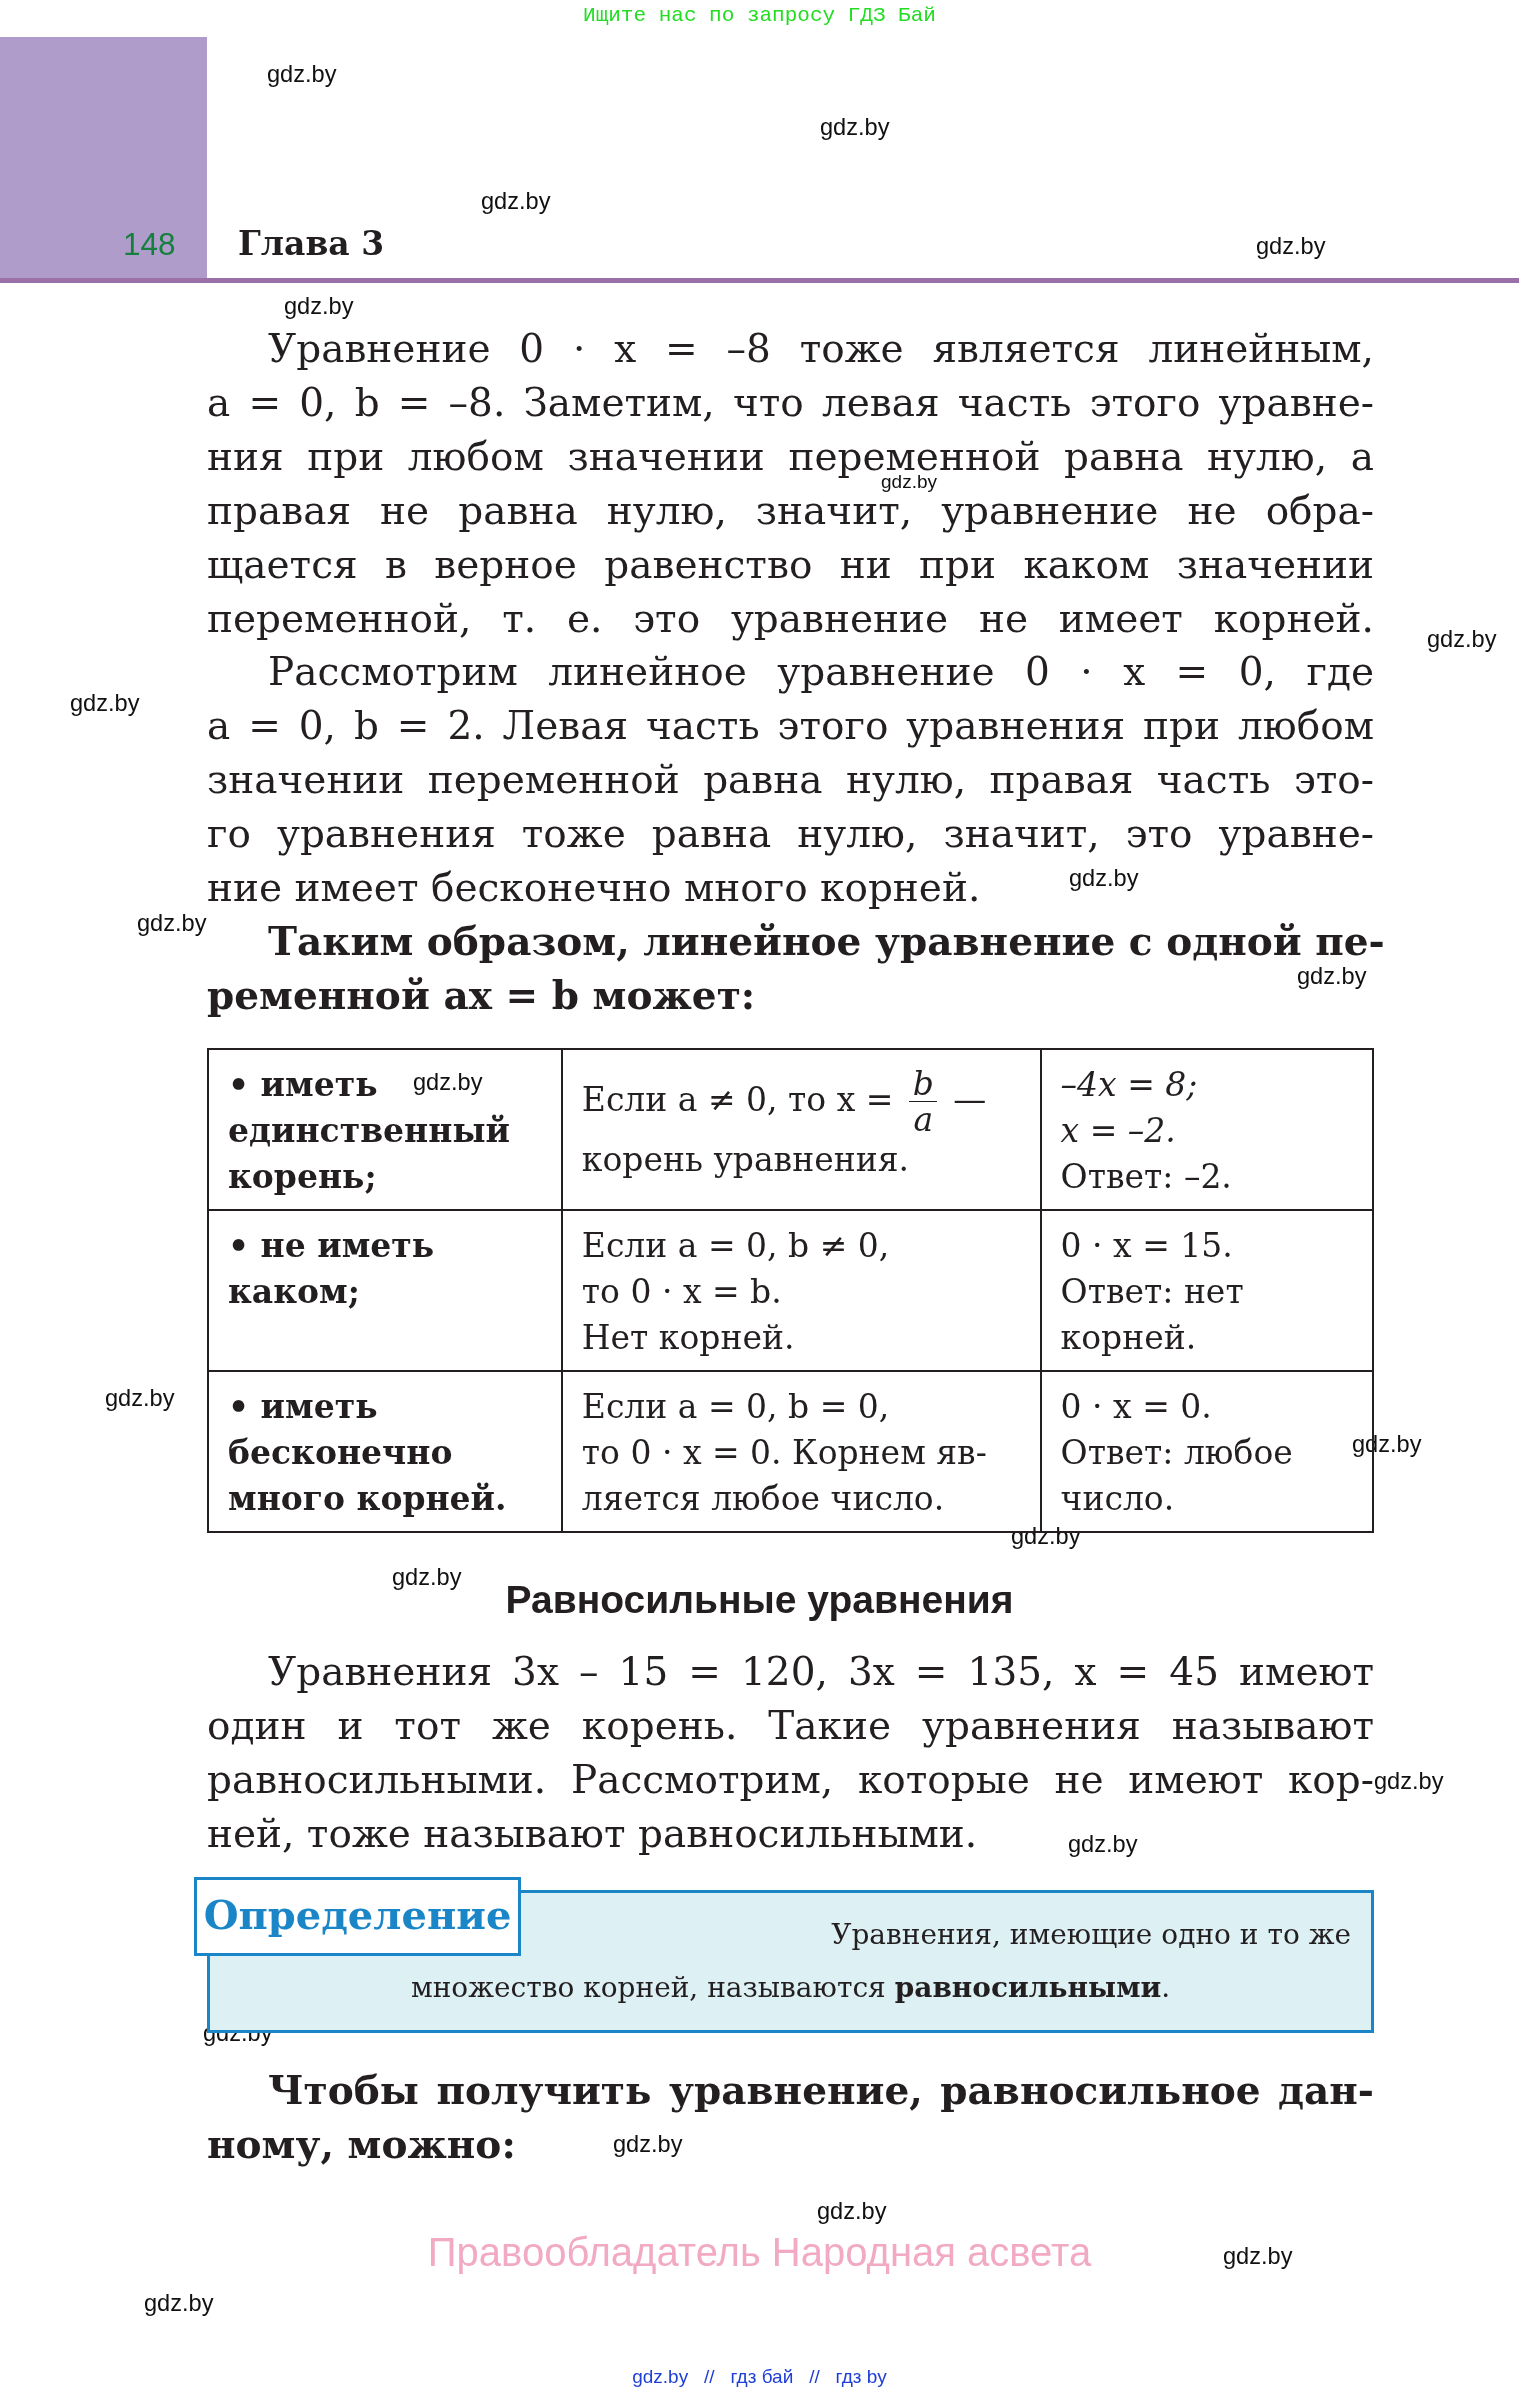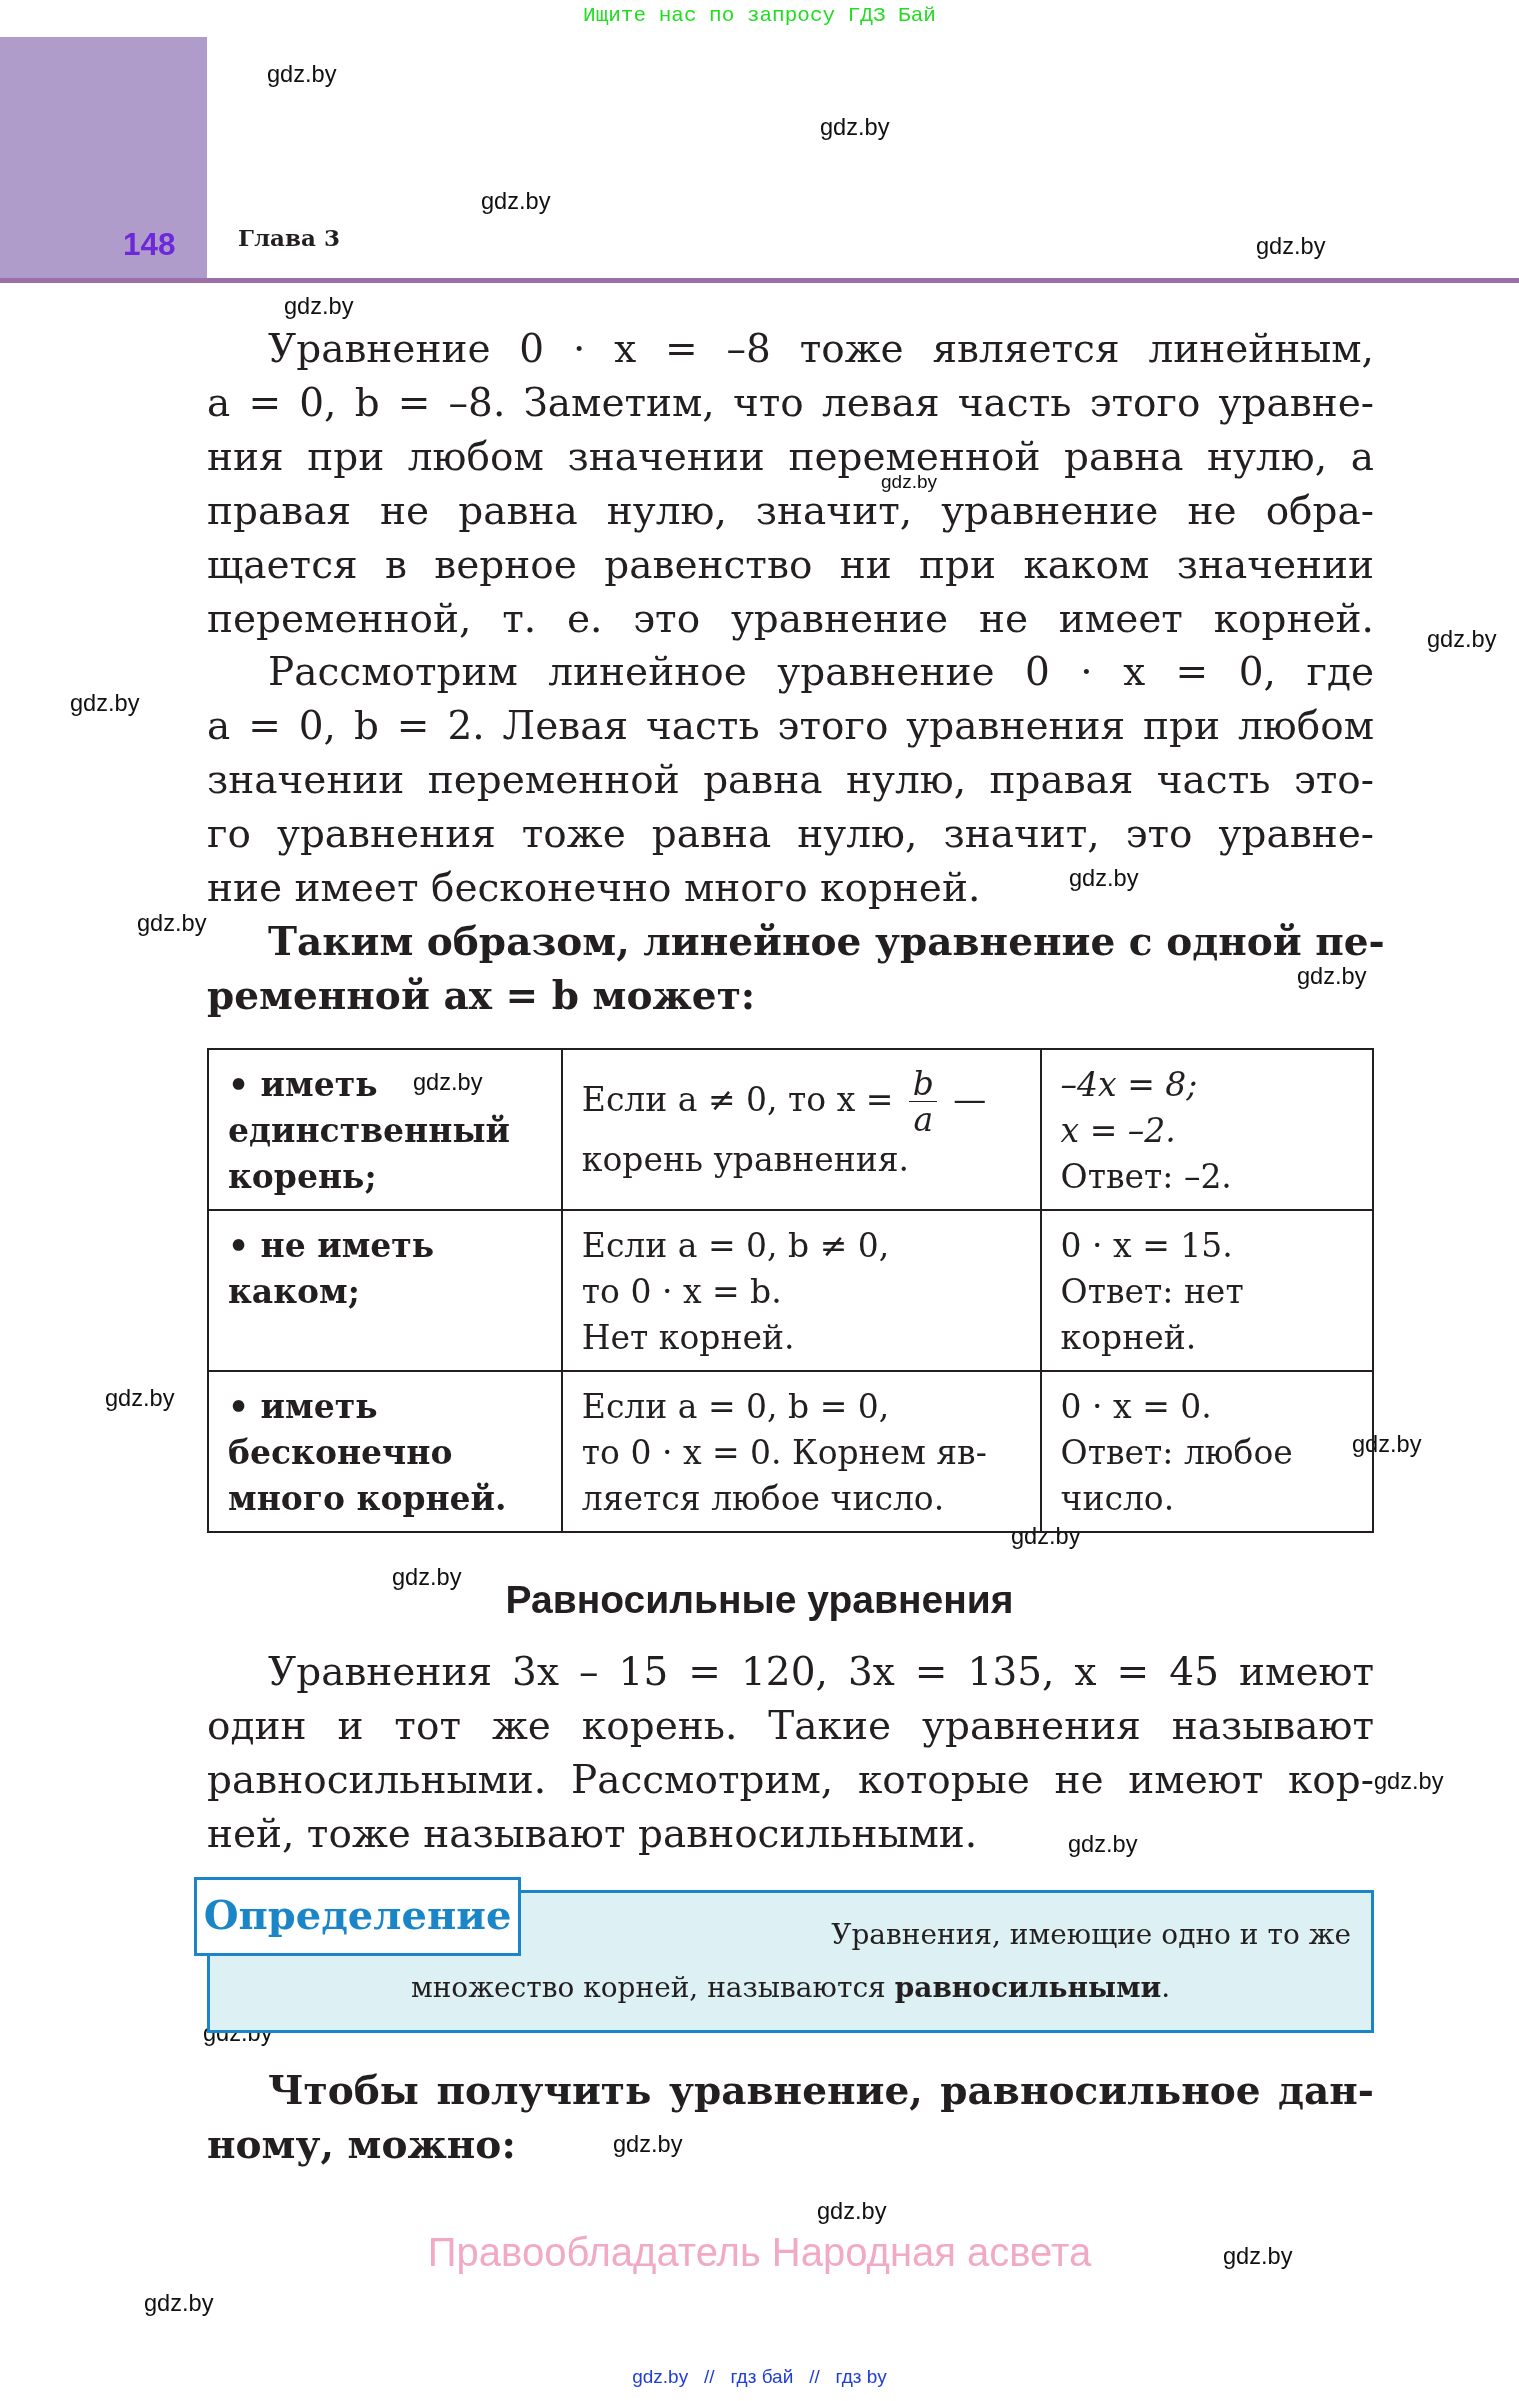--- a/index.html
+++ b/index.html
@@ -3,23 +3,23 @@
 <meta charset="utf-8">
 <style>
   html, body { margin: 0; padding: 0; }
   body { width: 1519px; height: 2401px; position: relative; background: #ffffff; overflow: hidden;
          font-family: "DejaVu Serif", "Liberation Serif", serif; color: #231f20; }
   .wm { position: absolute; font-family: "Liberation Sans", sans-serif; font-size: 23.6px; color: #111; white-space: nowrap; }
   .top-banner { position: absolute; top: 3.5px; left: 0; width: 1519px; text-align: center;
                 font-family: Liberation Mono, monospace; font-size: 21px; }
   .side-band { position: absolute; left: 0; top: 37px; width: 207px; height: 243px; background: #b09ccb; }
   .header-rule { position: absolute; left: 0; top: 278px; width: 1519px; height: 5.3px; background: #9b6fa8; }
-  .page-num { position: absolute; left: 123px; top: 226px; font-family: "Liberation Sans", sans-serif; font-weight: bold;
-              font-size: 31.5px; color: #6d28d9; }
-  .chapter { position: absolute; left: 238px; top: 224px; font-weight: bold; font-size: 23px; color: #231f20; }
+  .page-num { position: absolute; left: 123px; top: 226px; font-family: "Liberation Sans", sans-serif; font-weight: normal;
+              font-size: 31.5px; color: #15803d; }
+  .chapter { position: absolute; left: 238px; top: 224px; font-weight: bold; font-size: 33px; color: #231f20; }
   .para { position: absolute; left: 207px; width: 1167px; font-size: 39px; line-height: 54px; text-align: justify;
           text-align-last: justify; }
   .para .line { display: block; text-align: justify; text-align-last: justify; white-space: nowrap; overflow: visible; }
   .para .line.last { text-align-last: left; }
   .indent { padding-left: 61px; }
   .bold { font-weight: bold; }
   i, .it { font-style: italic; }
   table.rules { position: absolute; left: 207px; top: 1048px; width: 1167px; border-collapse: collapse; font-size: 33px; line-height: 46px; }
   table.rules td { border: 2.6px solid #231f20; vertical-align: top; padding: 12.3px 15.8px 8.8px 19px; }
   table.rules td.c1 { width: 317px; font-weight: bold; }

